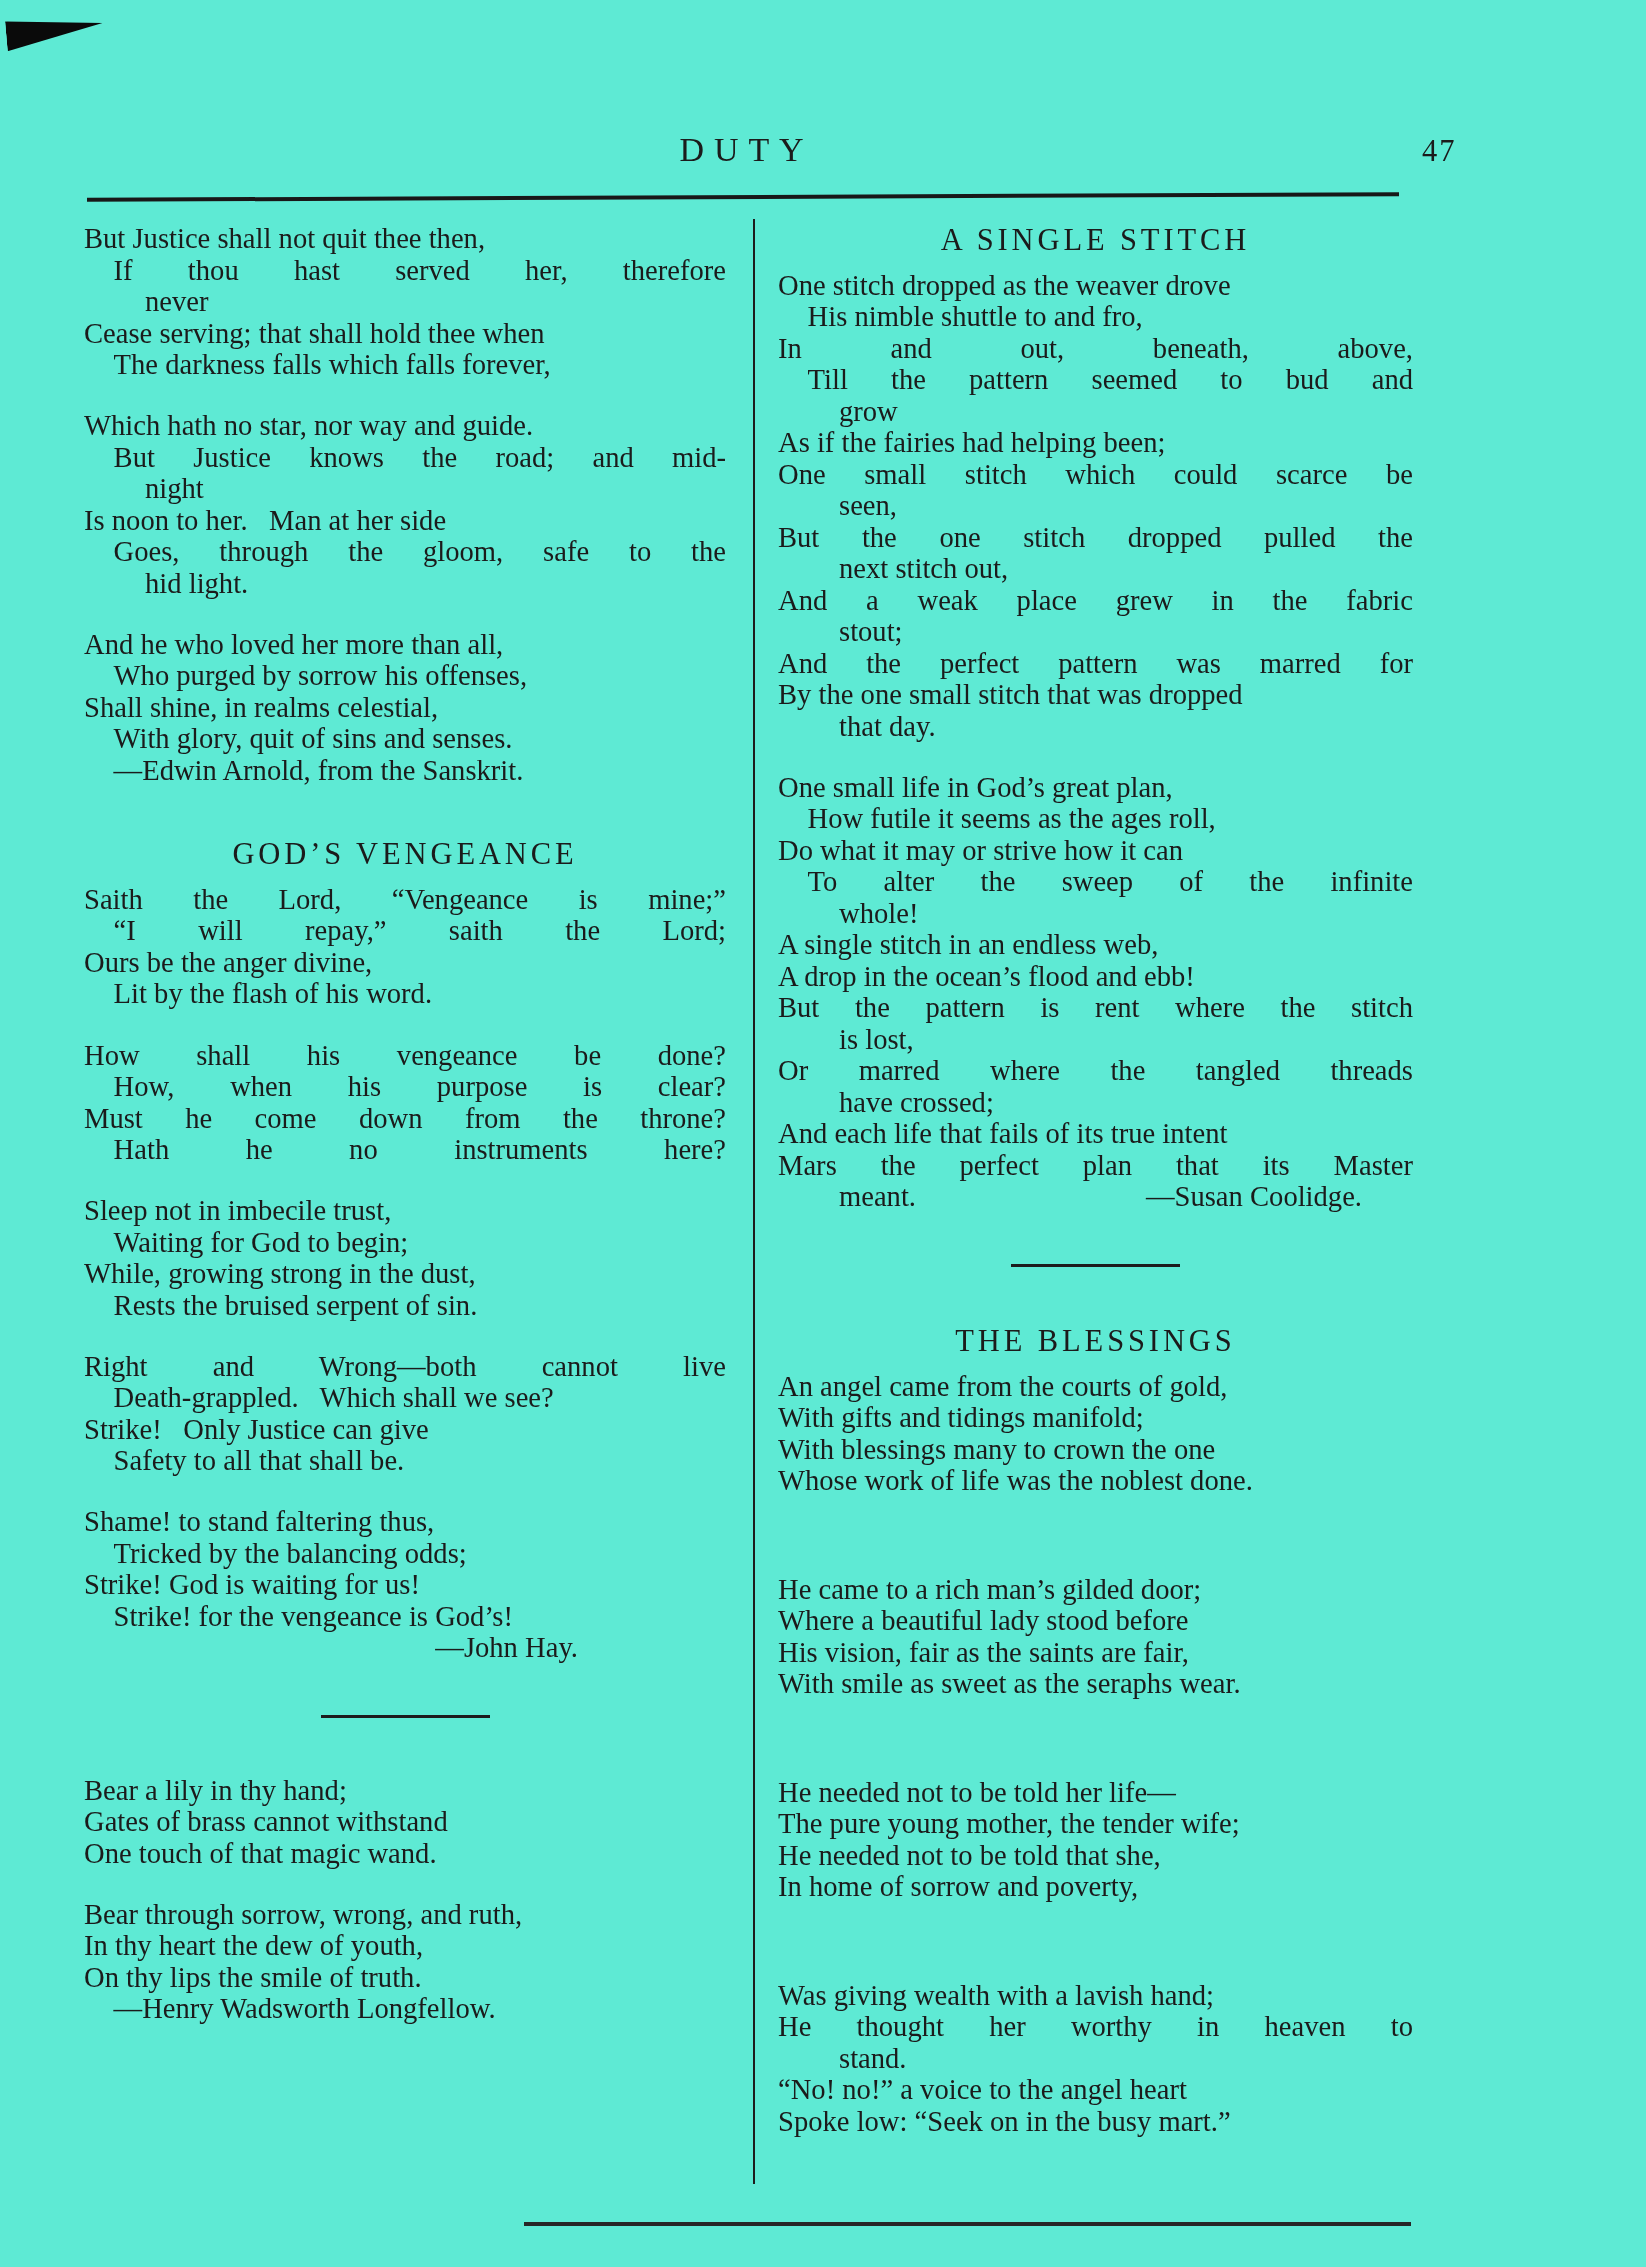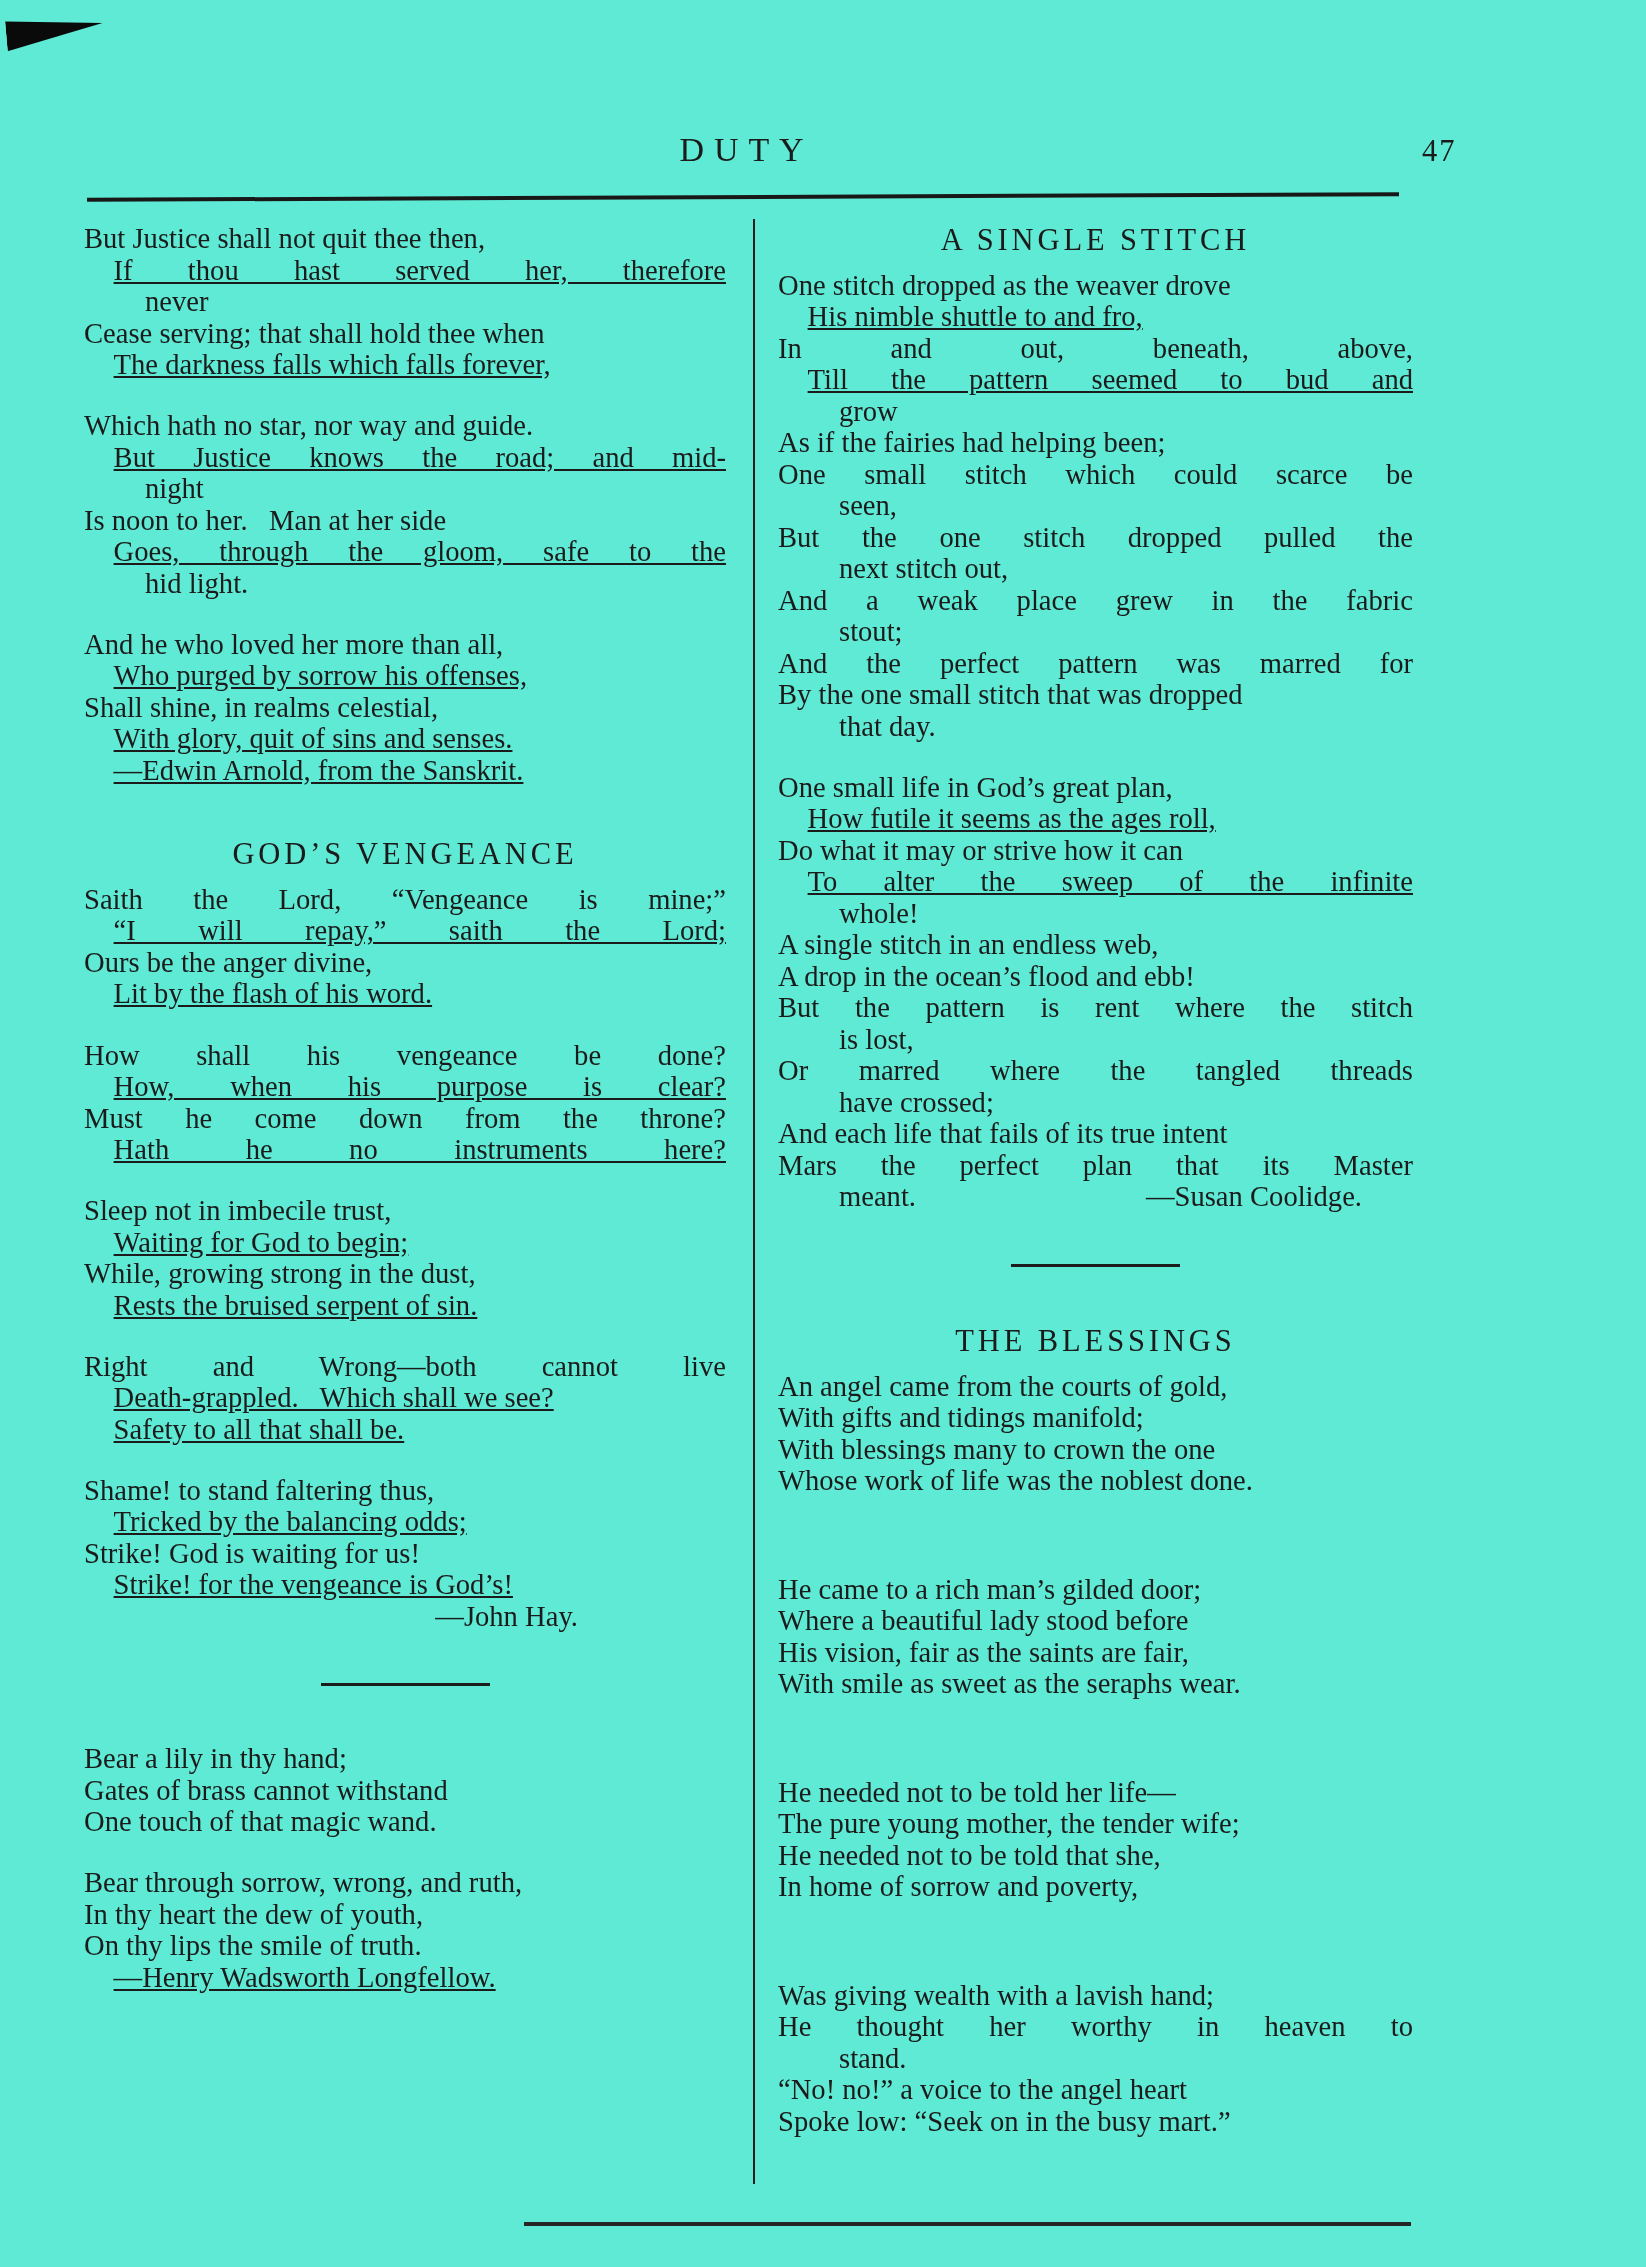--- a/index.html
+++ b/index.html
@@ -90,21 +90,21 @@
     line-height: 35px;
   }
 
   .stanza { margin-bottom: 29.6px; }
   .poem .stanza:last-child { margin-bottom: 0; }
   .poem.gap-large .stanza { margin-bottom: 77px; }
   .poem.gap-large .stanza:last-child { margin-bottom: 0; }
 
   .line { min-height: 31.5px; }
   .indent-0 { padding-left: 0; }
-  .indent-1 { padding-left: 29.6px; text-decoration: underline; }
+  .indent-1 { padding-left: 29.6px; }
   .indent-2 { padding-left: 61px; }
 
   .justified { text-align: justify; text-align-last: justify; text-justify: inter-word; }
   .align-right { text-align: right; padding-right: 148px; }
 
   .has-tail { display: flex; gap: 34px; }
   .has-tail .tail { margin-left: auto; padding-right: 51px; text-align: center; }
 
   .poem-divider {
     width: 169px;
@@ -168,20 +168,21 @@
         </div>
         <div class="stanza">
           <div class="line indent-0"><span class="line-text">Sleep not in imbecile trust,</span></div>
           <div class="line indent-1"><span class="line-text">Waiting for God to begin;</span></div>
           <div class="line indent-0"><span class="line-text">While, growing strong in the dust,</span></div>
           <div class="line indent-1"><span class="line-text">Rests the bruised serpent of sin.</span></div>
         </div>
         <div class="stanza">
           <div class="line indent-0 justified"><span class="line-text">Right and Wrong—both cannot live</span></div>
           <div class="line indent-1"><span class="line-text">Death-grappled.  Which shall we see?</span></div>
+          <div class="line indent-0"><span class="line-text">Strike!  Only Justice can give</span></div>
           <div class="line indent-1"><span class="line-text">Safety to all that shall be.</span></div>
         </div>
         <div class="stanza">
           <div class="line indent-0"><span class="line-text">Shame! to stand faltering thus,</span></div>
           <div class="line indent-1"><span class="line-text">Tricked by the balancing odds;</span></div>
           <div class="line indent-0"><span class="line-text">Strike! God is waiting for us!</span></div>
           <div class="line indent-1"><span class="line-text">Strike! for the vengeance is God’s!</span></div>
           <div class="line indent-0 align-right"><span class="line-text">—John Hay.</span></div>
         </div>
       </section>

